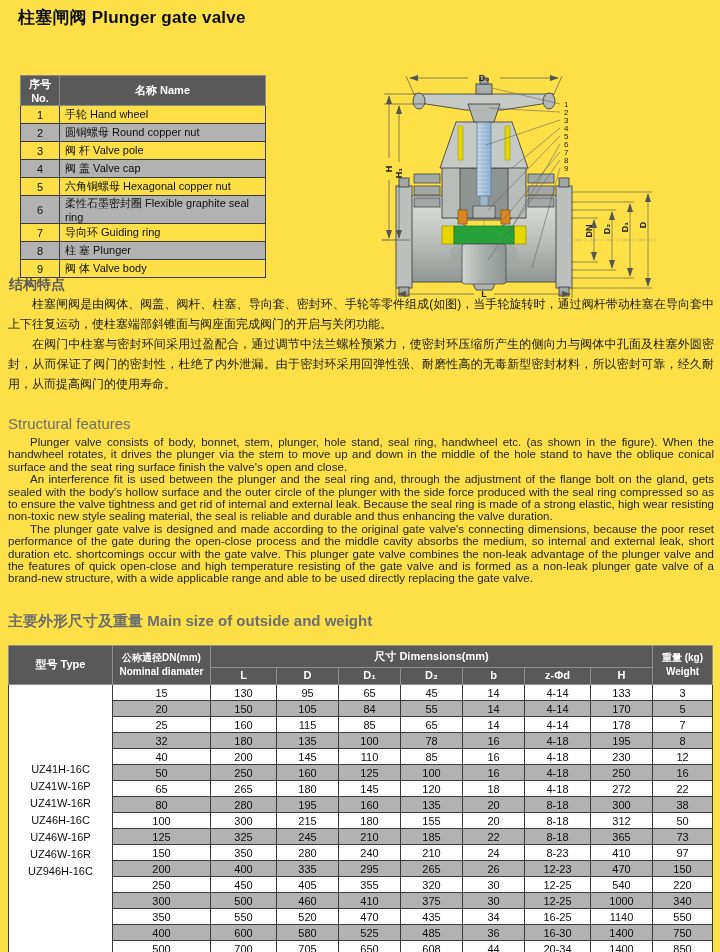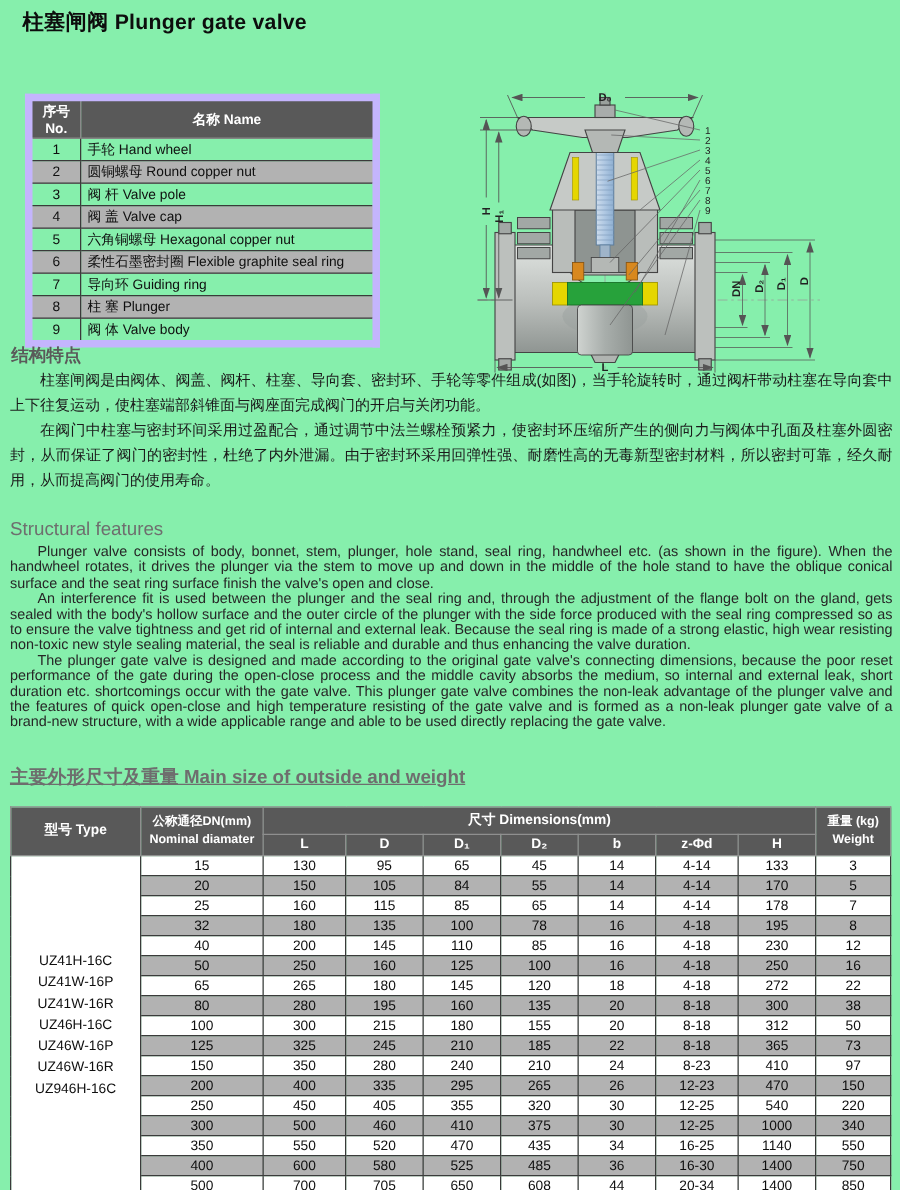--- a/index.html
+++ b/index.html
@@ -1,23 +1,23 @@
 <!DOCTYPE html>
 <html><head>
 <meta charset="utf-8">
 <style>
   html,body{margin:0;padding:0;background:#fff;}
-  .page{position:relative;width:720px;height:952px;background:#86efac;overflow:hidden;
+  .page{position:relative;width:720px;height:952px;background:#fde047;overflow:hidden;
         font-family:"Liberation Sans","DejaVu Sans",sans-serif;color:#111;}
 
   .title{position:absolute;left:18px;top:6px;margin:0;font-size:17px;font-weight:bold;color:#0d0d0d;letter-spacing:.2px;}
 
   
-  table.parts{position:absolute;left:20px;top:75px;width:284px;border-collapse:collapse;
-              font-size:11px;border:6px solid #c4b5fd;}
+  table.parts{position:absolute;left:20px;top:75px;width:246px;border-collapse:collapse;
+              font-size:11px;border:1px solid #c4b5fd;}
   table.parts th{background:#595959;color:#fff;font-weight:bold;height:16px;border:1px solid #8a8a8a;padding:1px 2px;}
   table.parts th.no{width:34px;}
   table.parts td{border:1px solid #3a3a3a;height:17px;padding:0 2px;color:#0f0f0f;}
   table.parts td.no{text-align:center;width:34px;}
   table.parts td.nm{padding-left:5px;}
   table.parts tbody tr:nth-child(even) td{background:#b2b2b2;}
 
   
   .diagram{position:absolute;left:356px;top:50px;width:362px;height:254px;}
   .diagram svg{display:block;}
@@ -29,21 +29,21 @@
   .cn-text{position:absolute;left:8px;top:294px;width:706px;font-size:12px;font-weight:normal;
            line-height:20px;color:#1a1a1a;text-align:justify;}
   .cn-text p{margin:0;text-indent:24px;}
 
   
   .en-head{position:absolute;left:8px;top:415px;margin:0;font-size:15px;font-weight:normal;color:#6e6e6e;}
   .en-text{position:absolute;left:8px;top:436px;width:706px;font-size:11.5px;line-height:12.4px;
            color:#262626;text-align:justify;}
   .en-text p{margin:0;text-indent:22px;}
 
-  .size-head{position:absolute;left:8px;top:612px;margin:0;font-size:15px;font-weight:bold;color:#6e6e6e;text-decoration:underline;}
+  .size-head{position:absolute;left:8px;top:612px;margin:0;font-size:15px;font-weight:bold;color:#6e6e6e;}
 
   
   table.dims{position:absolute;left:8px;top:645px;width:704px;border-collapse:collapse;table-layout:fixed;
              font-size:11px;border:1px solid #2e2e2e;}
   table.dims th{background:#595959;color:#fff;font-weight:bold;border:1px solid #8f8f8f;padding:0;line-height:1.25;}
   table.dims thead tr.r1 th{height:21px;}
   table.dims thead tr.r2 th{height:16px;}
   table.dims th .sub{font-size:10px;font-weight:bold;}
   table.dims td{border:1px solid #3a3a3a;text-align:center;height:13px;padding:1px 0;color:#0f0f0f;background:#fff;}
   table.dims tbody tr:nth-child(even) td{background:#b2b2b2;}

